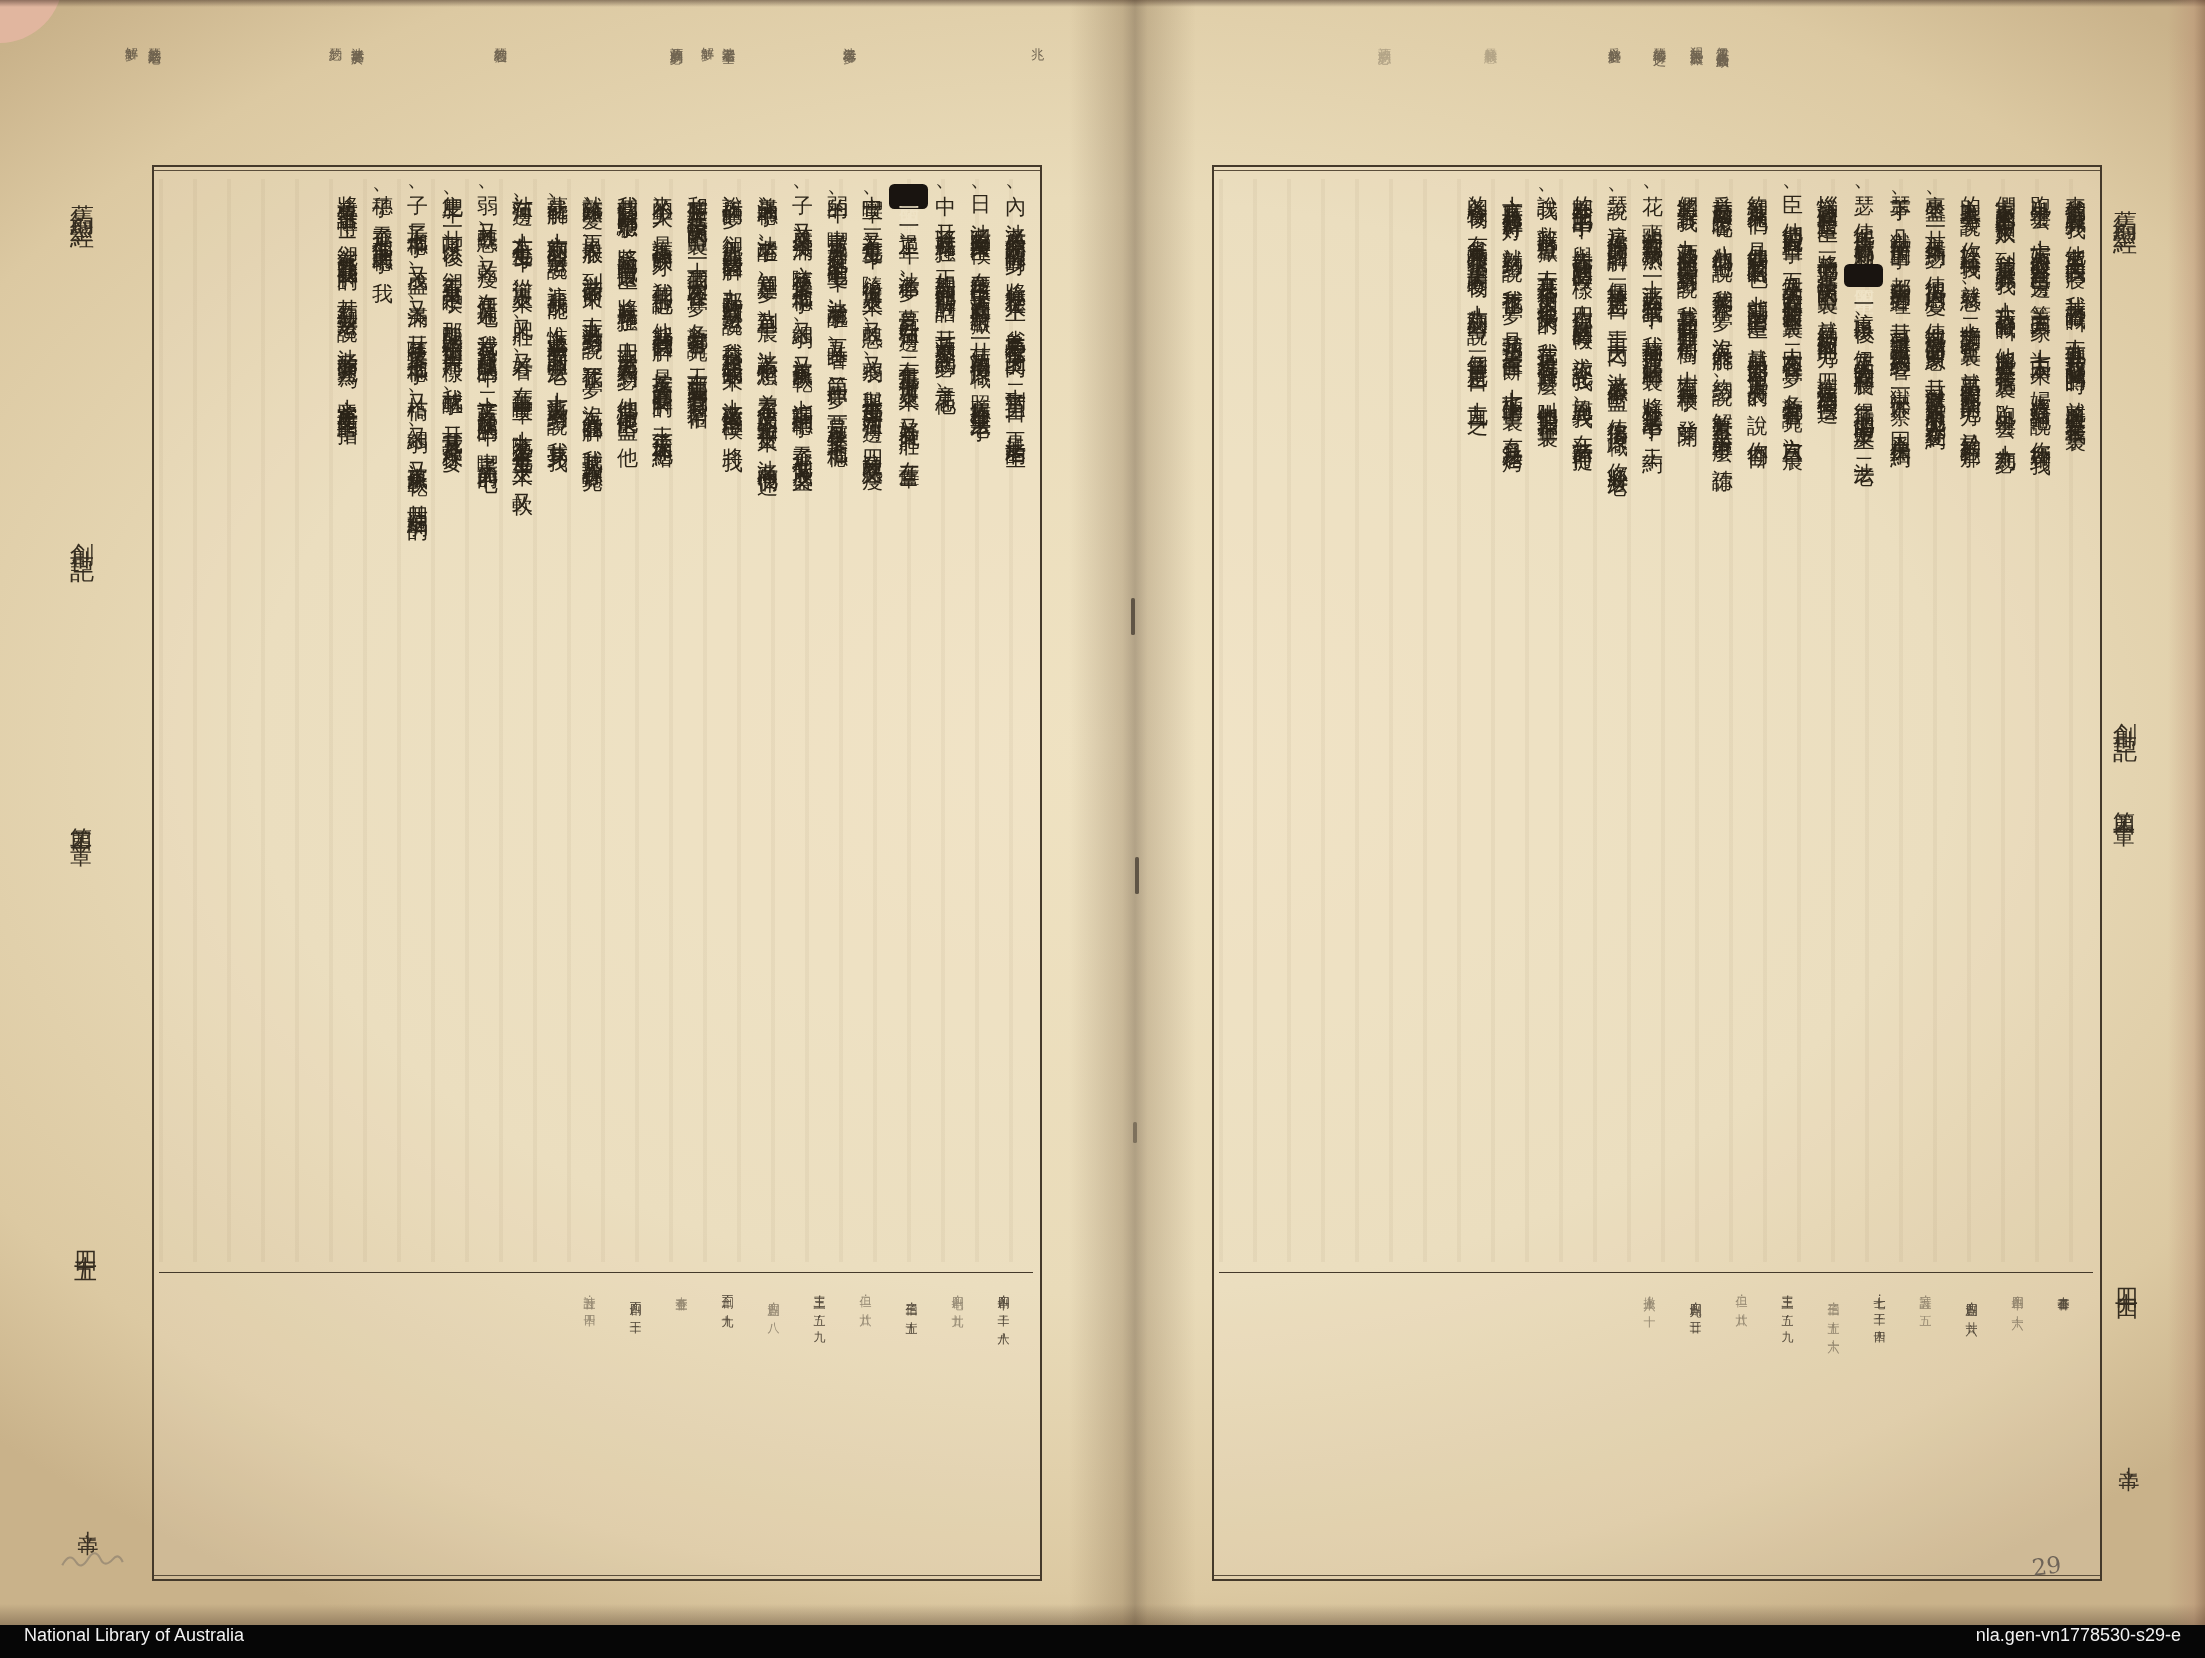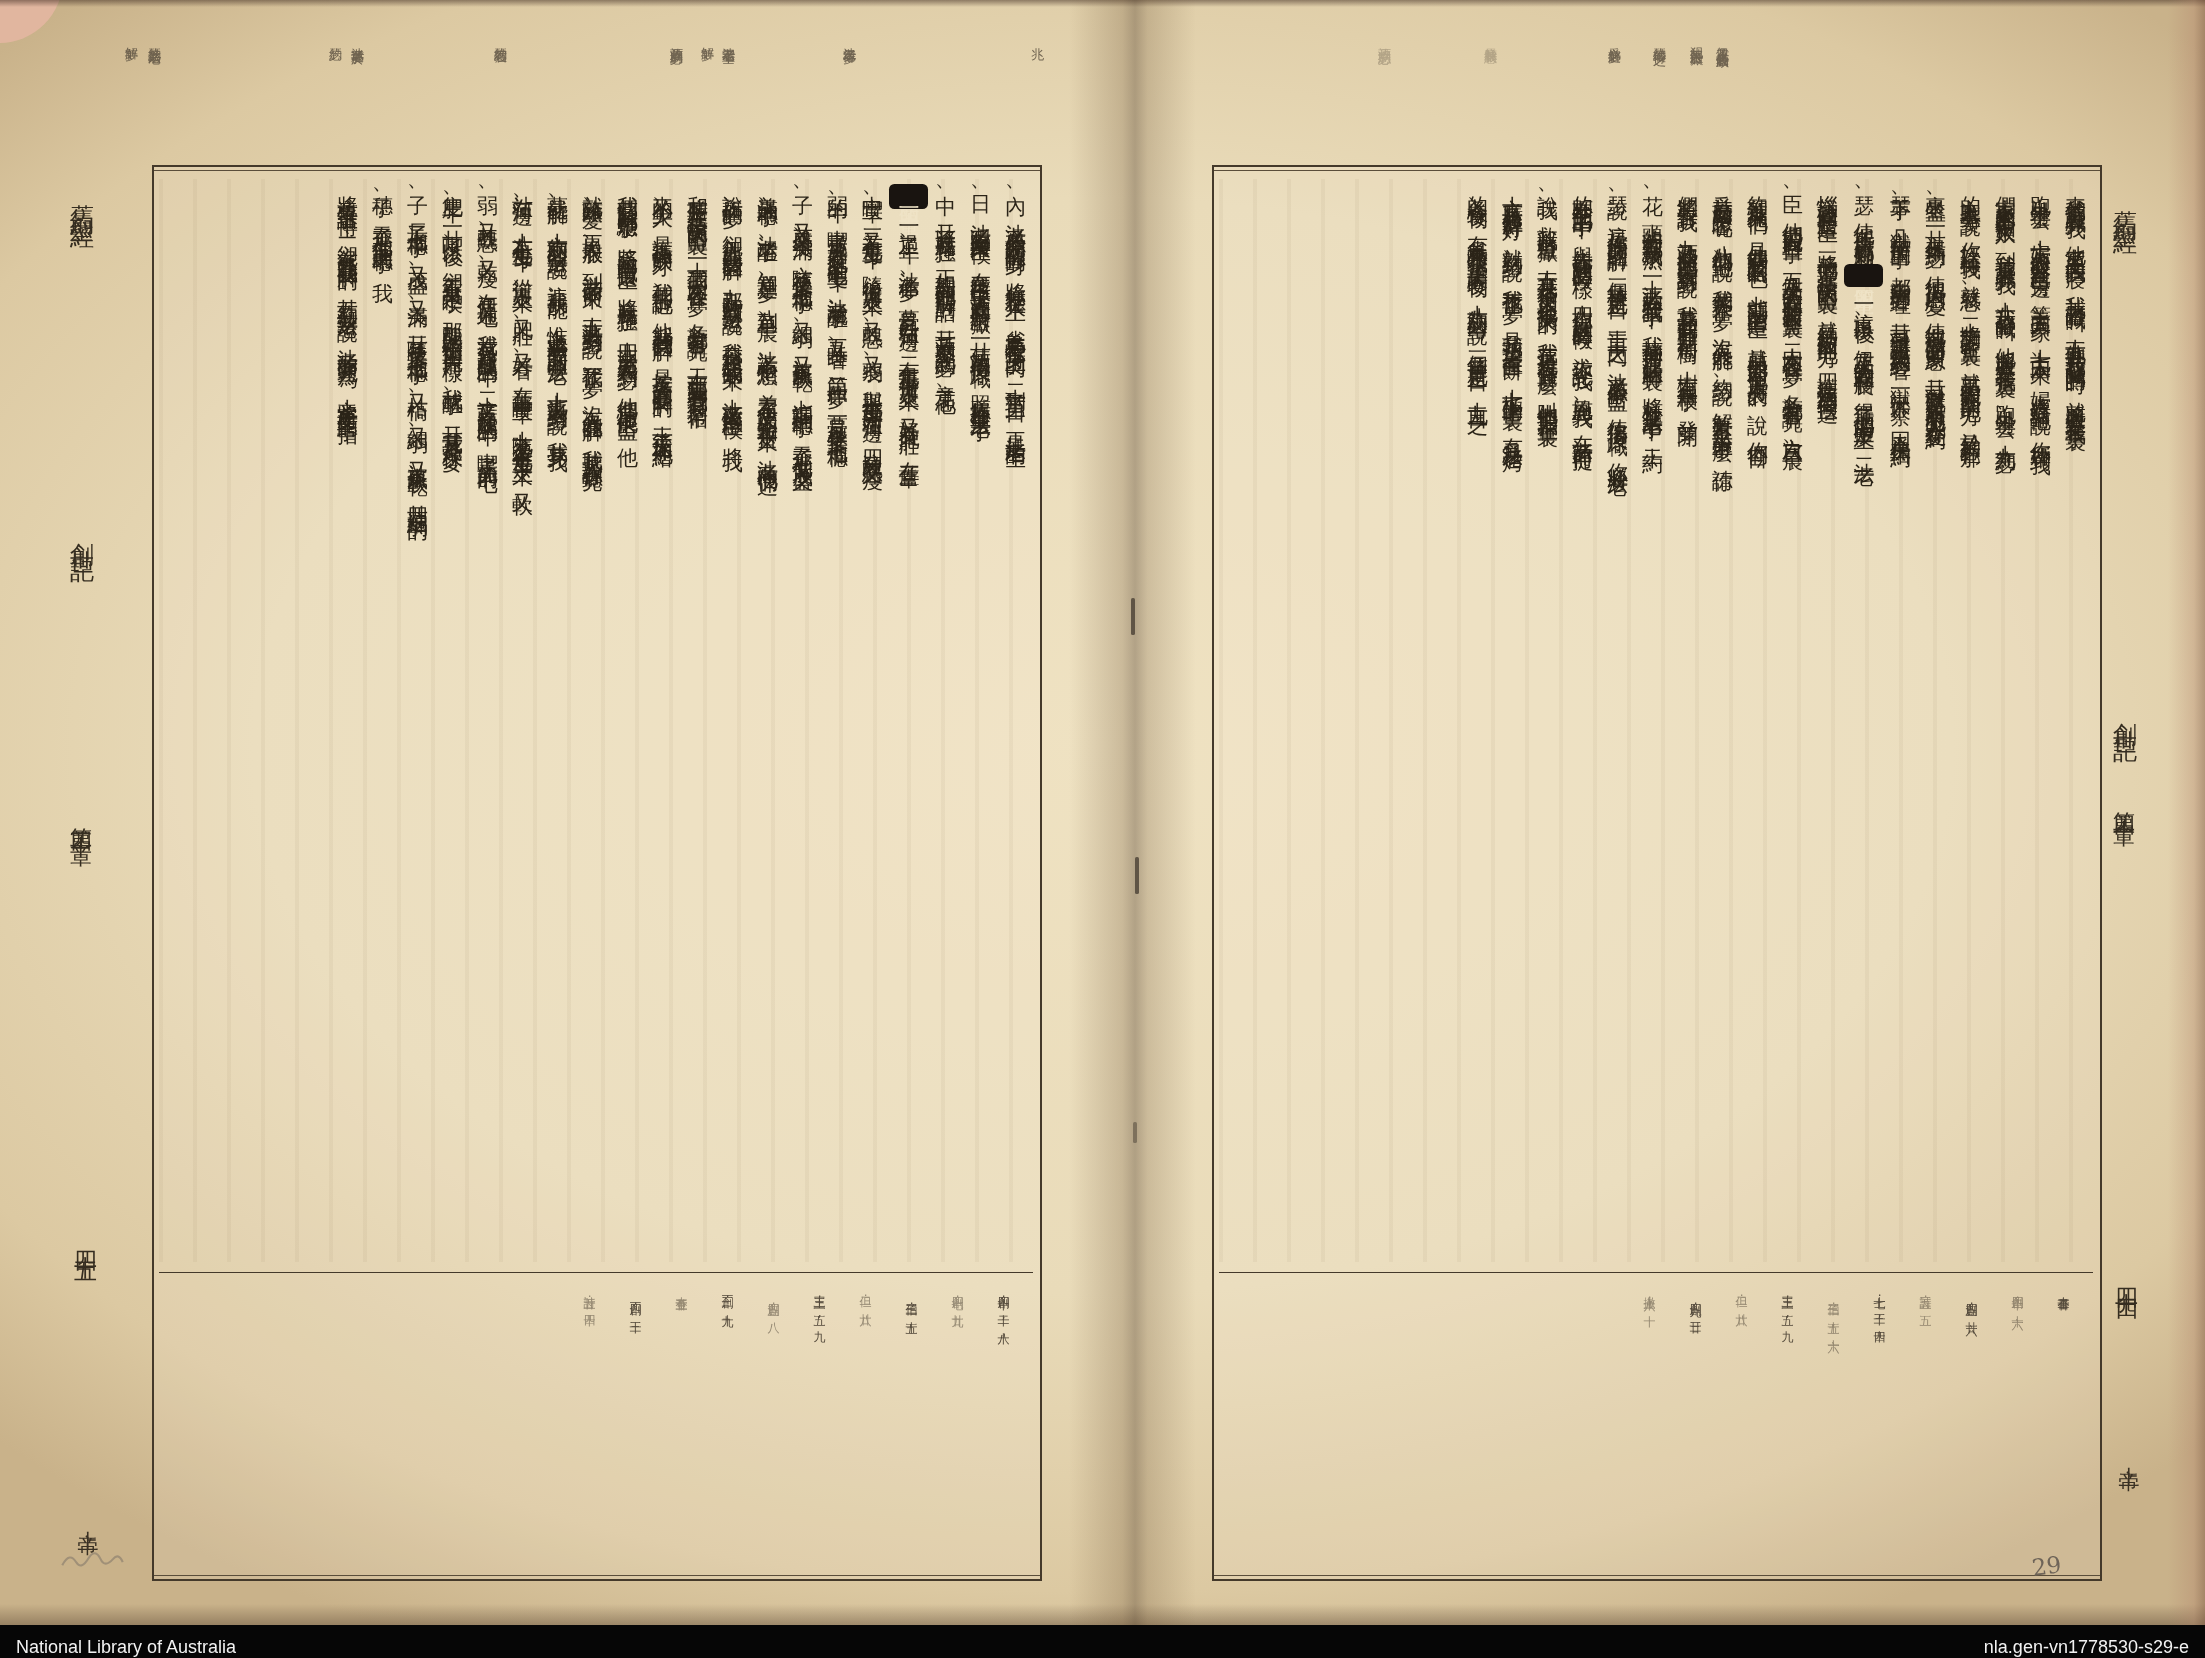--- a/index.html
+++ b/index.html
@@ -46,21 +46,21 @@
   
   .ann{position:absolute;top:37px;height:132px;writing-mode:vertical-rl;text-orientation:upright;
     font-size:13.2px;line-height:16px;letter-spacing:1.1px;color:#5d5242;opacity:.85;}
   .ann.faint{opacity:.35;}
   
   .pencil-num{position:absolute;left:2032px;top:1553px;font-size:23px;color:#6e6458;transform:rotate(-8deg);
     font-family:"DejaVu Serif","Liberation Serif",serif;}
   .pencil-squiggle{position:absolute;left:58px;top:1545px;opacity:.6;}
   
   .footer{position:absolute;left:0;bottom:0;width:100%;height:33px;background:#060606;color:#f2f2f2;
-    display:flex;align-items:flex-end;justify-content:space-between;padding:0 16px;box-sizing:border-box;
+    display:flex;align-items:flex-start;justify-content:space-between;padding:0 24px;box-sizing:border-box;
     font-size:18px;font-family:"Liberation Sans","DejaVu Sans",sans-serif;}
 </style>
 </head>
 <body>
 
 <div id="canvas">
 
   <div class="corner-pink"></div>
   <div class="edge-top"></div>
   <div class="edge-bottom"></div>

